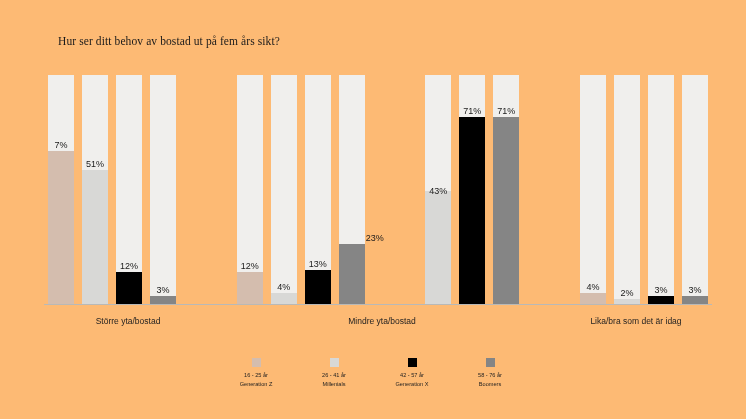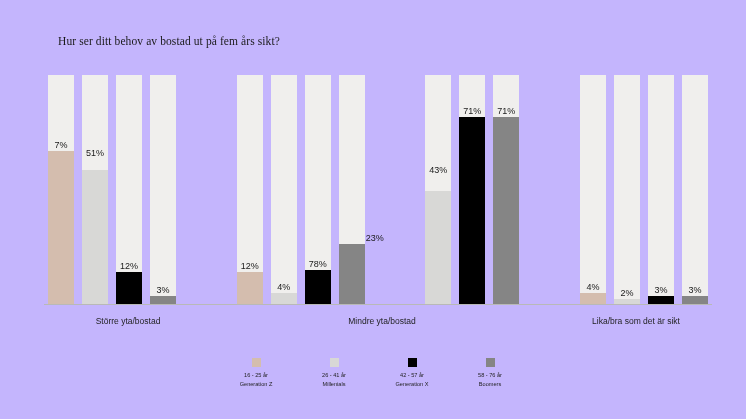--- a/index.html
+++ b/index.html
@@ -2,21 +2,21 @@
 <html><head>
 <meta charset="utf-8">
 <style>
   * { margin: 0; padding: 0; box-sizing: border-box; }
   html, body {
     width: 746px; height: 419px;
     background: #ffffff;
     font-family: "Liberation Sans", sans-serif;
     overflow: hidden;
   }
-  #root { position: relative; width: 746px; height: 419px; background: #c4b5fd; }
+  #root { position: relative; width: 746px; height: 419px; background: #fdba74; }
 
   .chart-title {
     position: absolute;
     left: 58px; top: 35px;
     font-family: "Liberation Serif", serif;
     font-size: 11.5px;
     color: #1a1a1a;
     letter-spacing: 0.1px;
     white-space: nowrap;
   }
@@ -128,21 +128,21 @@
     <div class="groups" id="bar-groups">
         <div class="group">
           <div class="bar-slot">
             <div class="track" style="background: rgb(240, 239, 237);"></div>
             <div class="bar" title="16 - 25 år Generation Z: 58%" style="height: 152.54px; background: rgb(212, 189, 174);"></div>
             <div class="bar-label" style="bottom: 153.54px;">7%</div>
           </div>
           <div class="bar-slot">
             <div class="track" style="background: rgb(240, 239, 237);"></div>
             <div class="bar" title="26 - 41 år Millenials: 51%" style="height: 134.13px; background: rgb(216, 216, 214);"></div>
-            <div class="bar-label" style="bottom: 146px;">51%</div>
+            <div class="bar-label" style="bottom: 135px;">51%</div>
           </div>
           <div class="bar-slot">
             <div class="track" style="background: rgb(240, 239, 237);"></div>
             <div class="bar" title="42 - 57 år Generation X: 12%" style="height: 31.56px; background: rgb(0, 0, 0);"></div>
             <div class="bar-label" style="bottom: 32.56px;">12%</div>
           </div>
           <div class="bar-slot">
             <div class="track" style="background: rgb(240, 239, 237);"></div>
             <div class="bar" title="58 - 76 år Boomers: 3%" style="height: 7.89px; background: rgb(133, 133, 133);"></div>
             <div class="bar-label" style="bottom: 8.89px;">3%</div>
@@ -155,33 +155,33 @@
             <div class="bar-label" style="bottom: 32.56px;">12%</div>
           </div>
           <div class="bar-slot">
             <div class="track" style="background: rgb(240, 239, 237);"></div>
             <div class="bar" title="26 - 41 år Millenials: 4%" style="height: 10.52px; background: rgb(216, 216, 214);"></div>
             <div class="bar-label" style="bottom: 11.52px;">4%</div>
           </div>
           <div class="bar-slot">
             <div class="track" style="background: rgb(240, 239, 237);"></div>
             <div class="bar" title="42 - 57 år Generation X: 13%" style="height: 34.19px; background: rgb(0, 0, 0);"></div>
-            <div class="bar-label" style="bottom: 35.19px;">78%</div>
+            <div class="bar-label" style="bottom: 35.19px;">13%</div>
           </div>
           <div class="bar-slot">
             <div class="track" style="background: rgb(240, 239, 237);"></div>
             <div class="bar" title="58 - 76 år Boomers: 23%" style="height: 60.49px; background: rgb(133, 133, 133);"></div>
             <div class="bar-label" style="bottom: 61.49px; margin-left: 23px;">23%</div>
           </div>
         </div>
         <div class="group">
           <div class="bar-slot">
             <div class="track" style="background: rgb(240, 239, 237);"></div>
             <div class="bar" title="26 - 41 år Millenials: 43%" style="height: 113.09px; background: rgb(216, 216, 214);"></div>
-            <div class="bar-label" style="bottom: 129px; text-align: center;">43%</div>
+            <div class="bar-label" style="bottom: 108px; text-align: center;">43%</div>
           </div>
           <div class="bar-slot">
             <div class="track" style="background: rgb(240, 239, 237);"></div>
             <div class="bar" title="42 - 57 år Generation X: 71%" style="height: 186.73px; background: rgb(0, 0, 0);"></div>
             <div class="bar-label" style="bottom: 187.73px;">71%</div>
           </div>
           <div class="bar-slot">
             <div class="track" style="background: rgb(240, 239, 237);"></div>
             <div class="bar" title="58 - 76 år Boomers: 71%" style="height: 186.73px; background: rgb(133, 133, 133);"></div>
             <div class="bar-label" style="bottom: 187.73px;">71%</div>
@@ -210,21 +210,21 @@
           </div>
         </div>
       </div>
   </div>
 
   <div class="baseline"></div>
 
   <div class="cat-labels" id="cat-labels">
       <div class="cat-label">Större yta/bostad</div>
       <div class="cat-label">Mindre yta/bostad</div>
-      <div class="cat-label">Lika/bra som det är sikt</div>
+      <div class="cat-label">Lika/bra som det är idag</div>
     </div>
 
   <div class="legend" id="legend">
       <div class="legend-item">
         <div class="swatch" style="background: rgb(212, 189, 174);"></div>
         <div class="legend-age">16 - 25 år</div>
         <div class="legend-gen">Generation Z</div>
       </div>
       <div class="legend-item">
         <div class="swatch" style="background: rgb(216, 216, 214);"></div>

